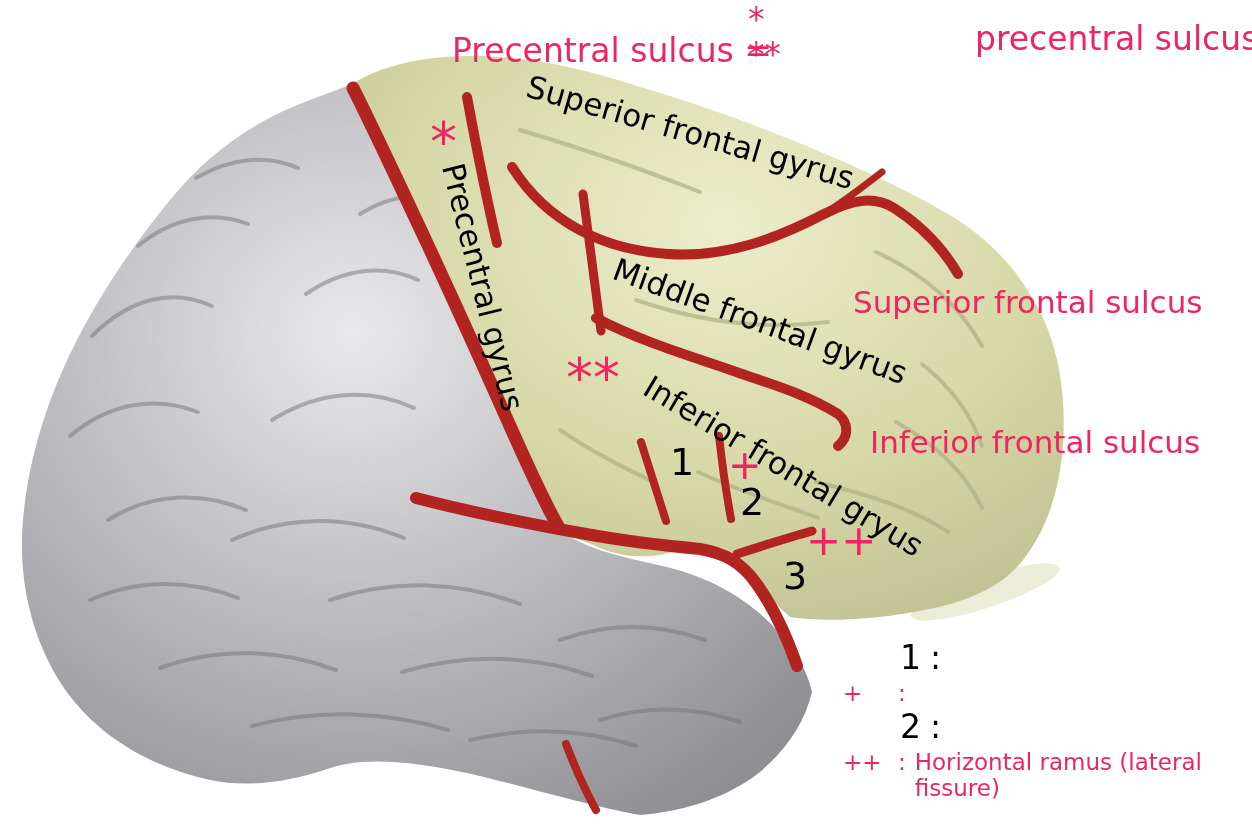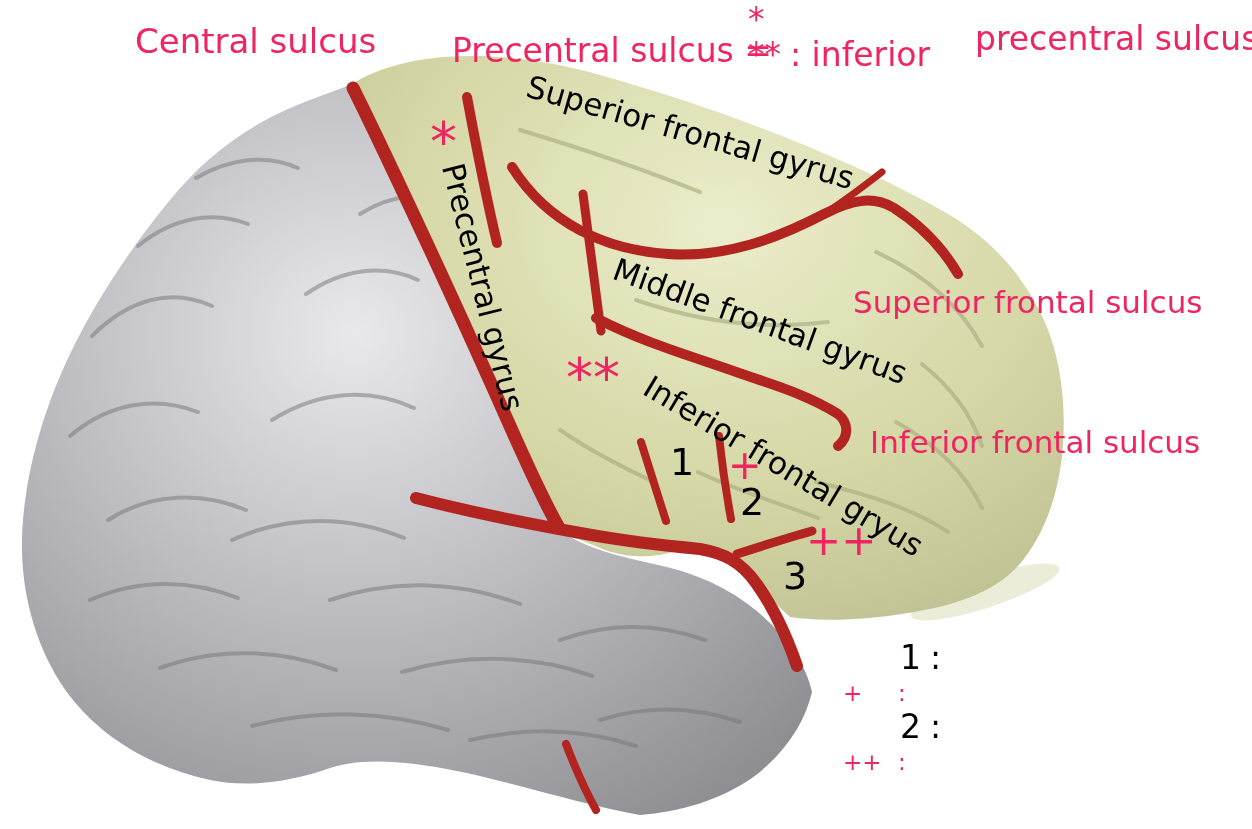--- a/index.html
+++ b/index.html
@@ -151,31 +151,29 @@
       <path stroke-width="7" d="M 824,214 C 846,200 864,186 882,172"></path>
       <path stroke-width="10" d="M 596,318 C 646,344 698,358 742,374 C 777,386 810,396 838,414 C 850,424 848,438 838,446"></path>
       <path stroke-width="8" d="M 641,442 C 650,470 658,496 666,521"></path>
       <path stroke-width="8" d="M 719,436 C 722,464 726,492 731,519"></path>
       <path stroke-width="12" d="M 416,498 C 470,512 530,524 586,534 C 630,542 668,546 700,549 C 724,553 741,562 756,583 C 774,608 788,640 797,666"></path>
       <path stroke-width="9" d="M 737,554 C 762,546 787,538 812,531"></path>
       <path stroke-width="8" d="M 566,744 C 576,770 586,792 596,810"></path>
     </g>
   </svg>
 
-  <div class="lbl pink lbl-central">Central sulcus</div>
 
   <div class="lbl pink lbl-precentral-lhs">Precentral sulcus =</div>
 
   <div class="def-block">
     <div class="def-row">
       <span class="sym">*</span>
     </div>
     <div class="def-row">
       <span class="sym">**</span>
-      <span>: inferior</span>
     </div>
   </div>
 
   <div class="lbl pink lbl-precentral-rhs">precentral sulcus</div>
 
   <div class="lbl black lbl-sfg">Superior frontal gyrus</div>
   <div class="lbl black lbl-pcg">Precentral gyrus</div>
   <div class="lbl black lbl-mfg">Middle frontal gyrus</div>
   <div class="lbl pink lbl-sfs">Superior frontal sulcus</div>
   <div class="lbl black lbl-ifg">Inferior frontal gryus</div>
@@ -198,17 +196,18 @@
       <span class="lg-marker">+</span>
       <span class="lg-sep">:</span>
     </div>
     <div class="lg-row lg-black">
       <span class="lg-marker">2</span>
       <span class="lg-sep">:</span>
     </div>
     <div class="lg-row lg-pink">
       <span class="lg-marker">++</span>
       <span class="lg-sep">:</span>
+      <span class="lg-label">Horizontal ramus (lateral fissure)</span>
     </div>
 
   </div>
 
 </div>
 
 </body></html>

